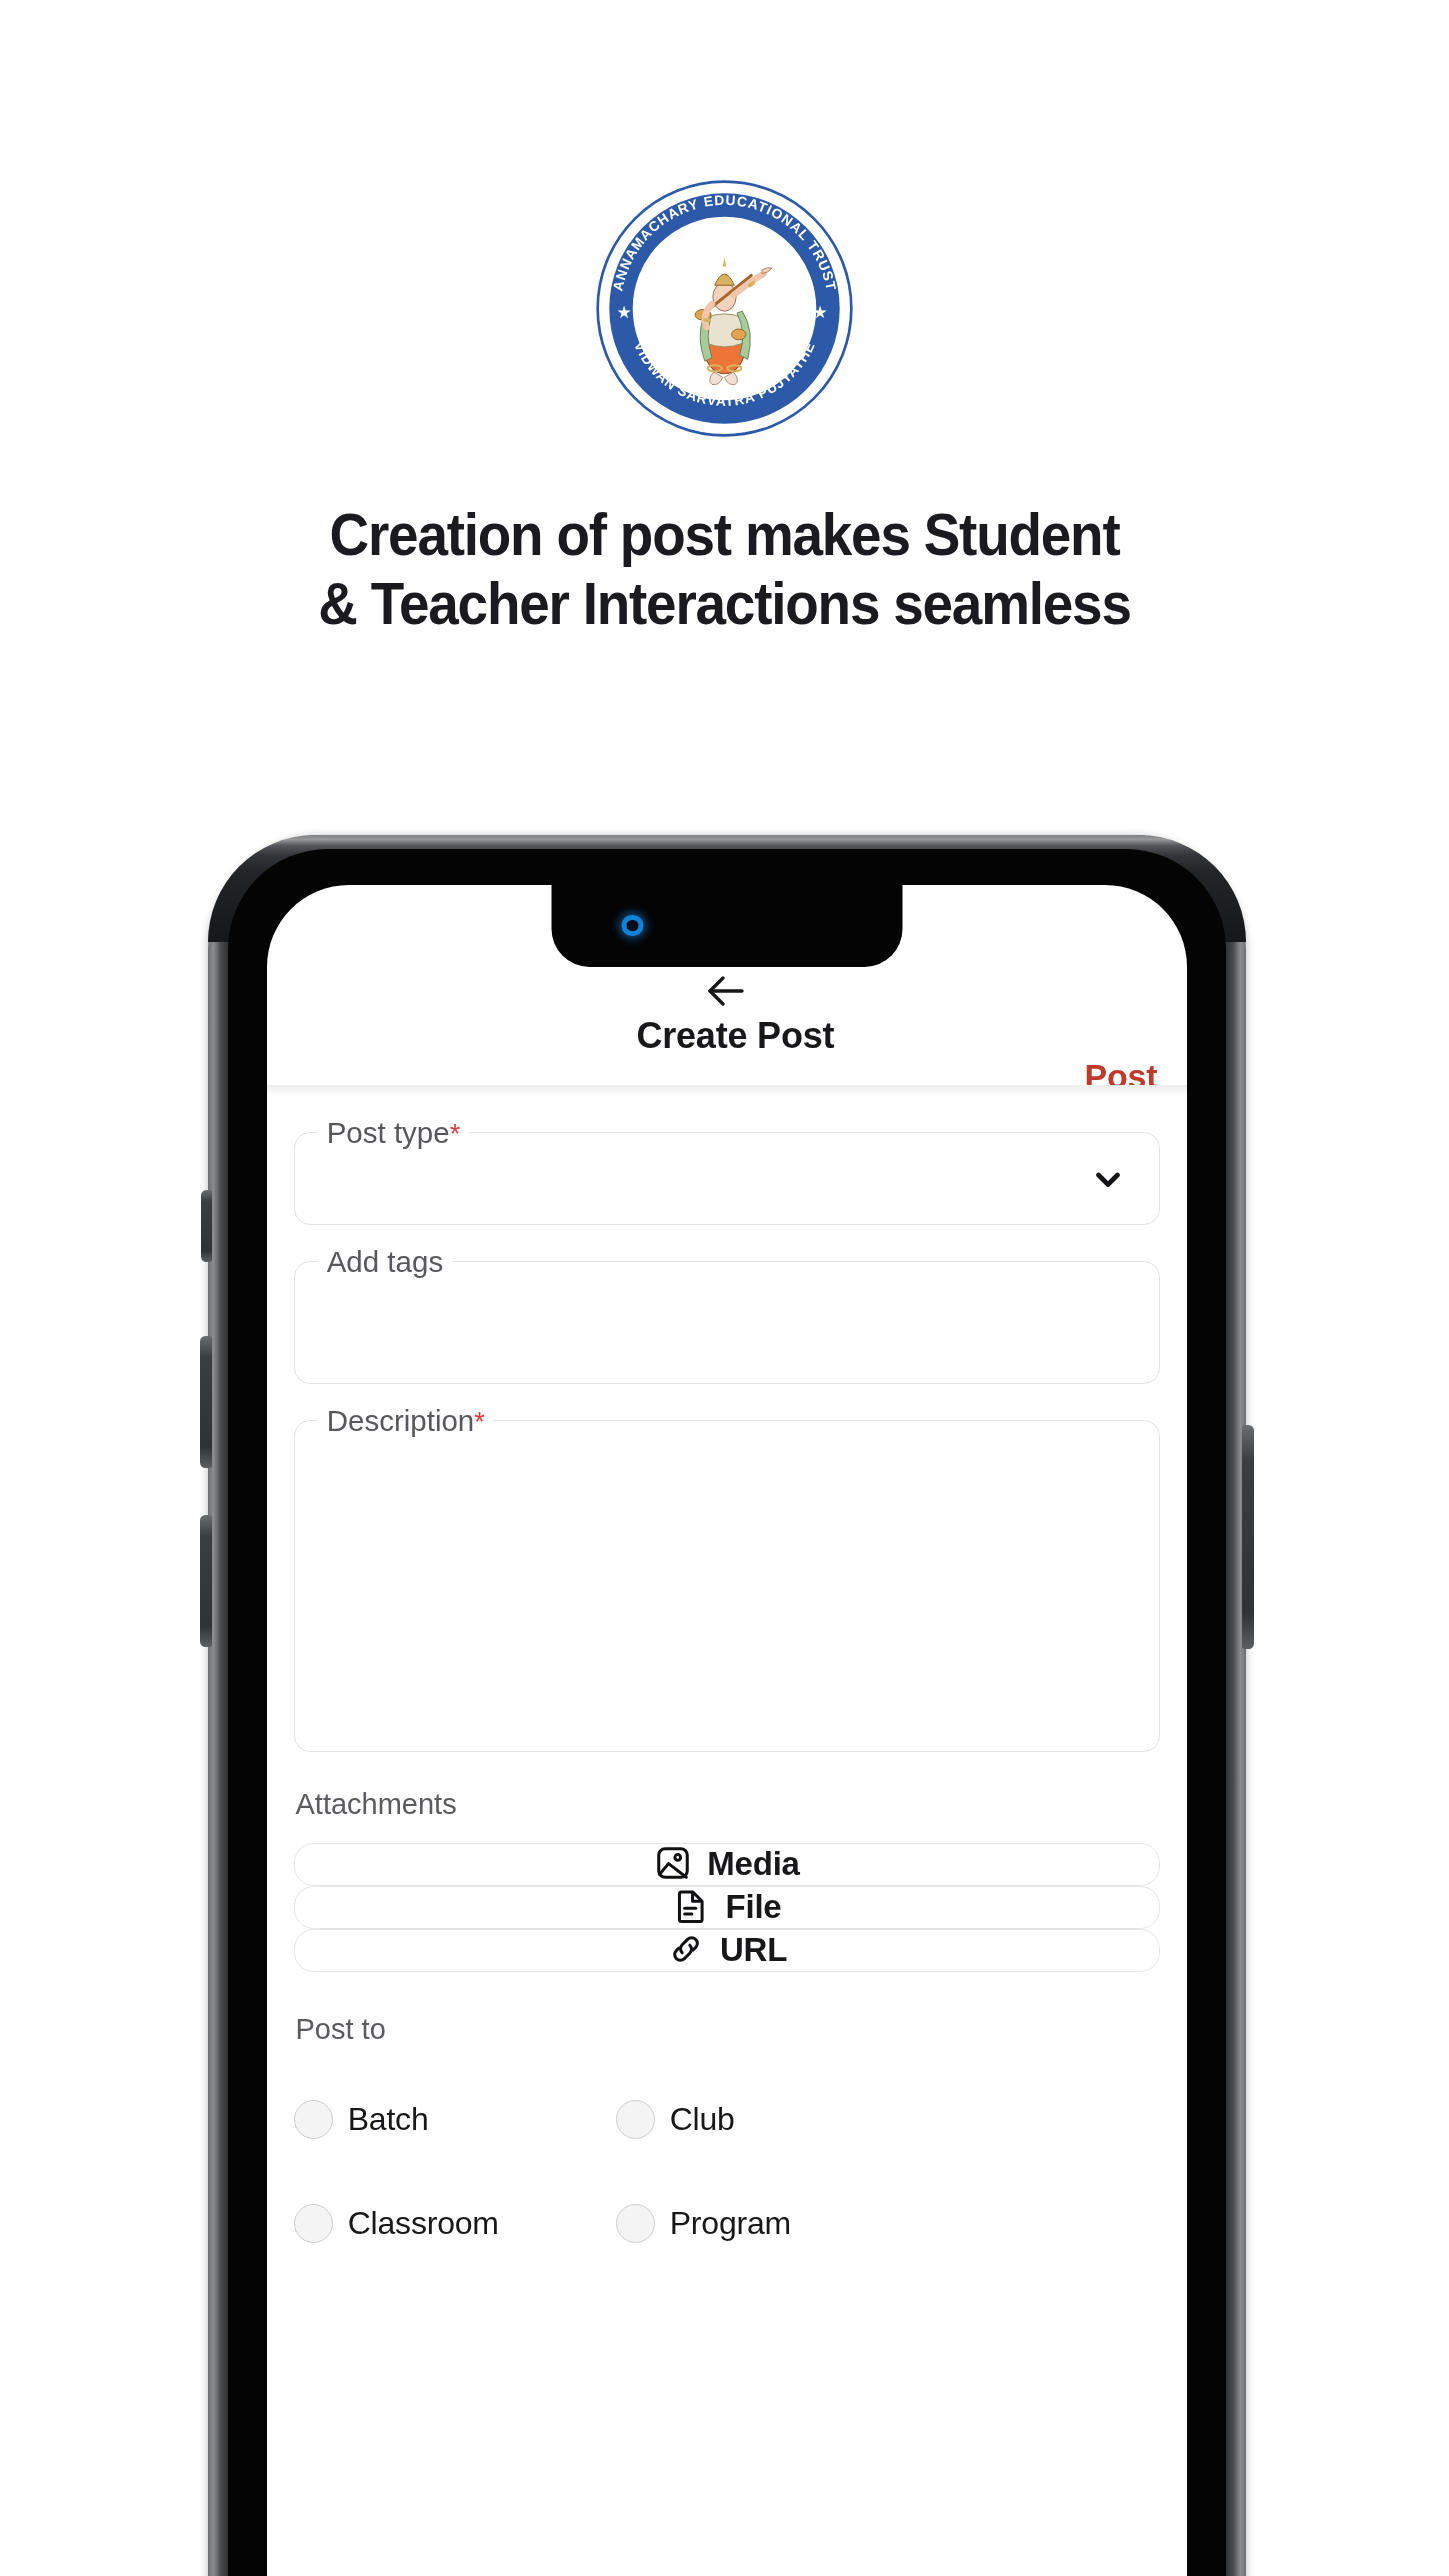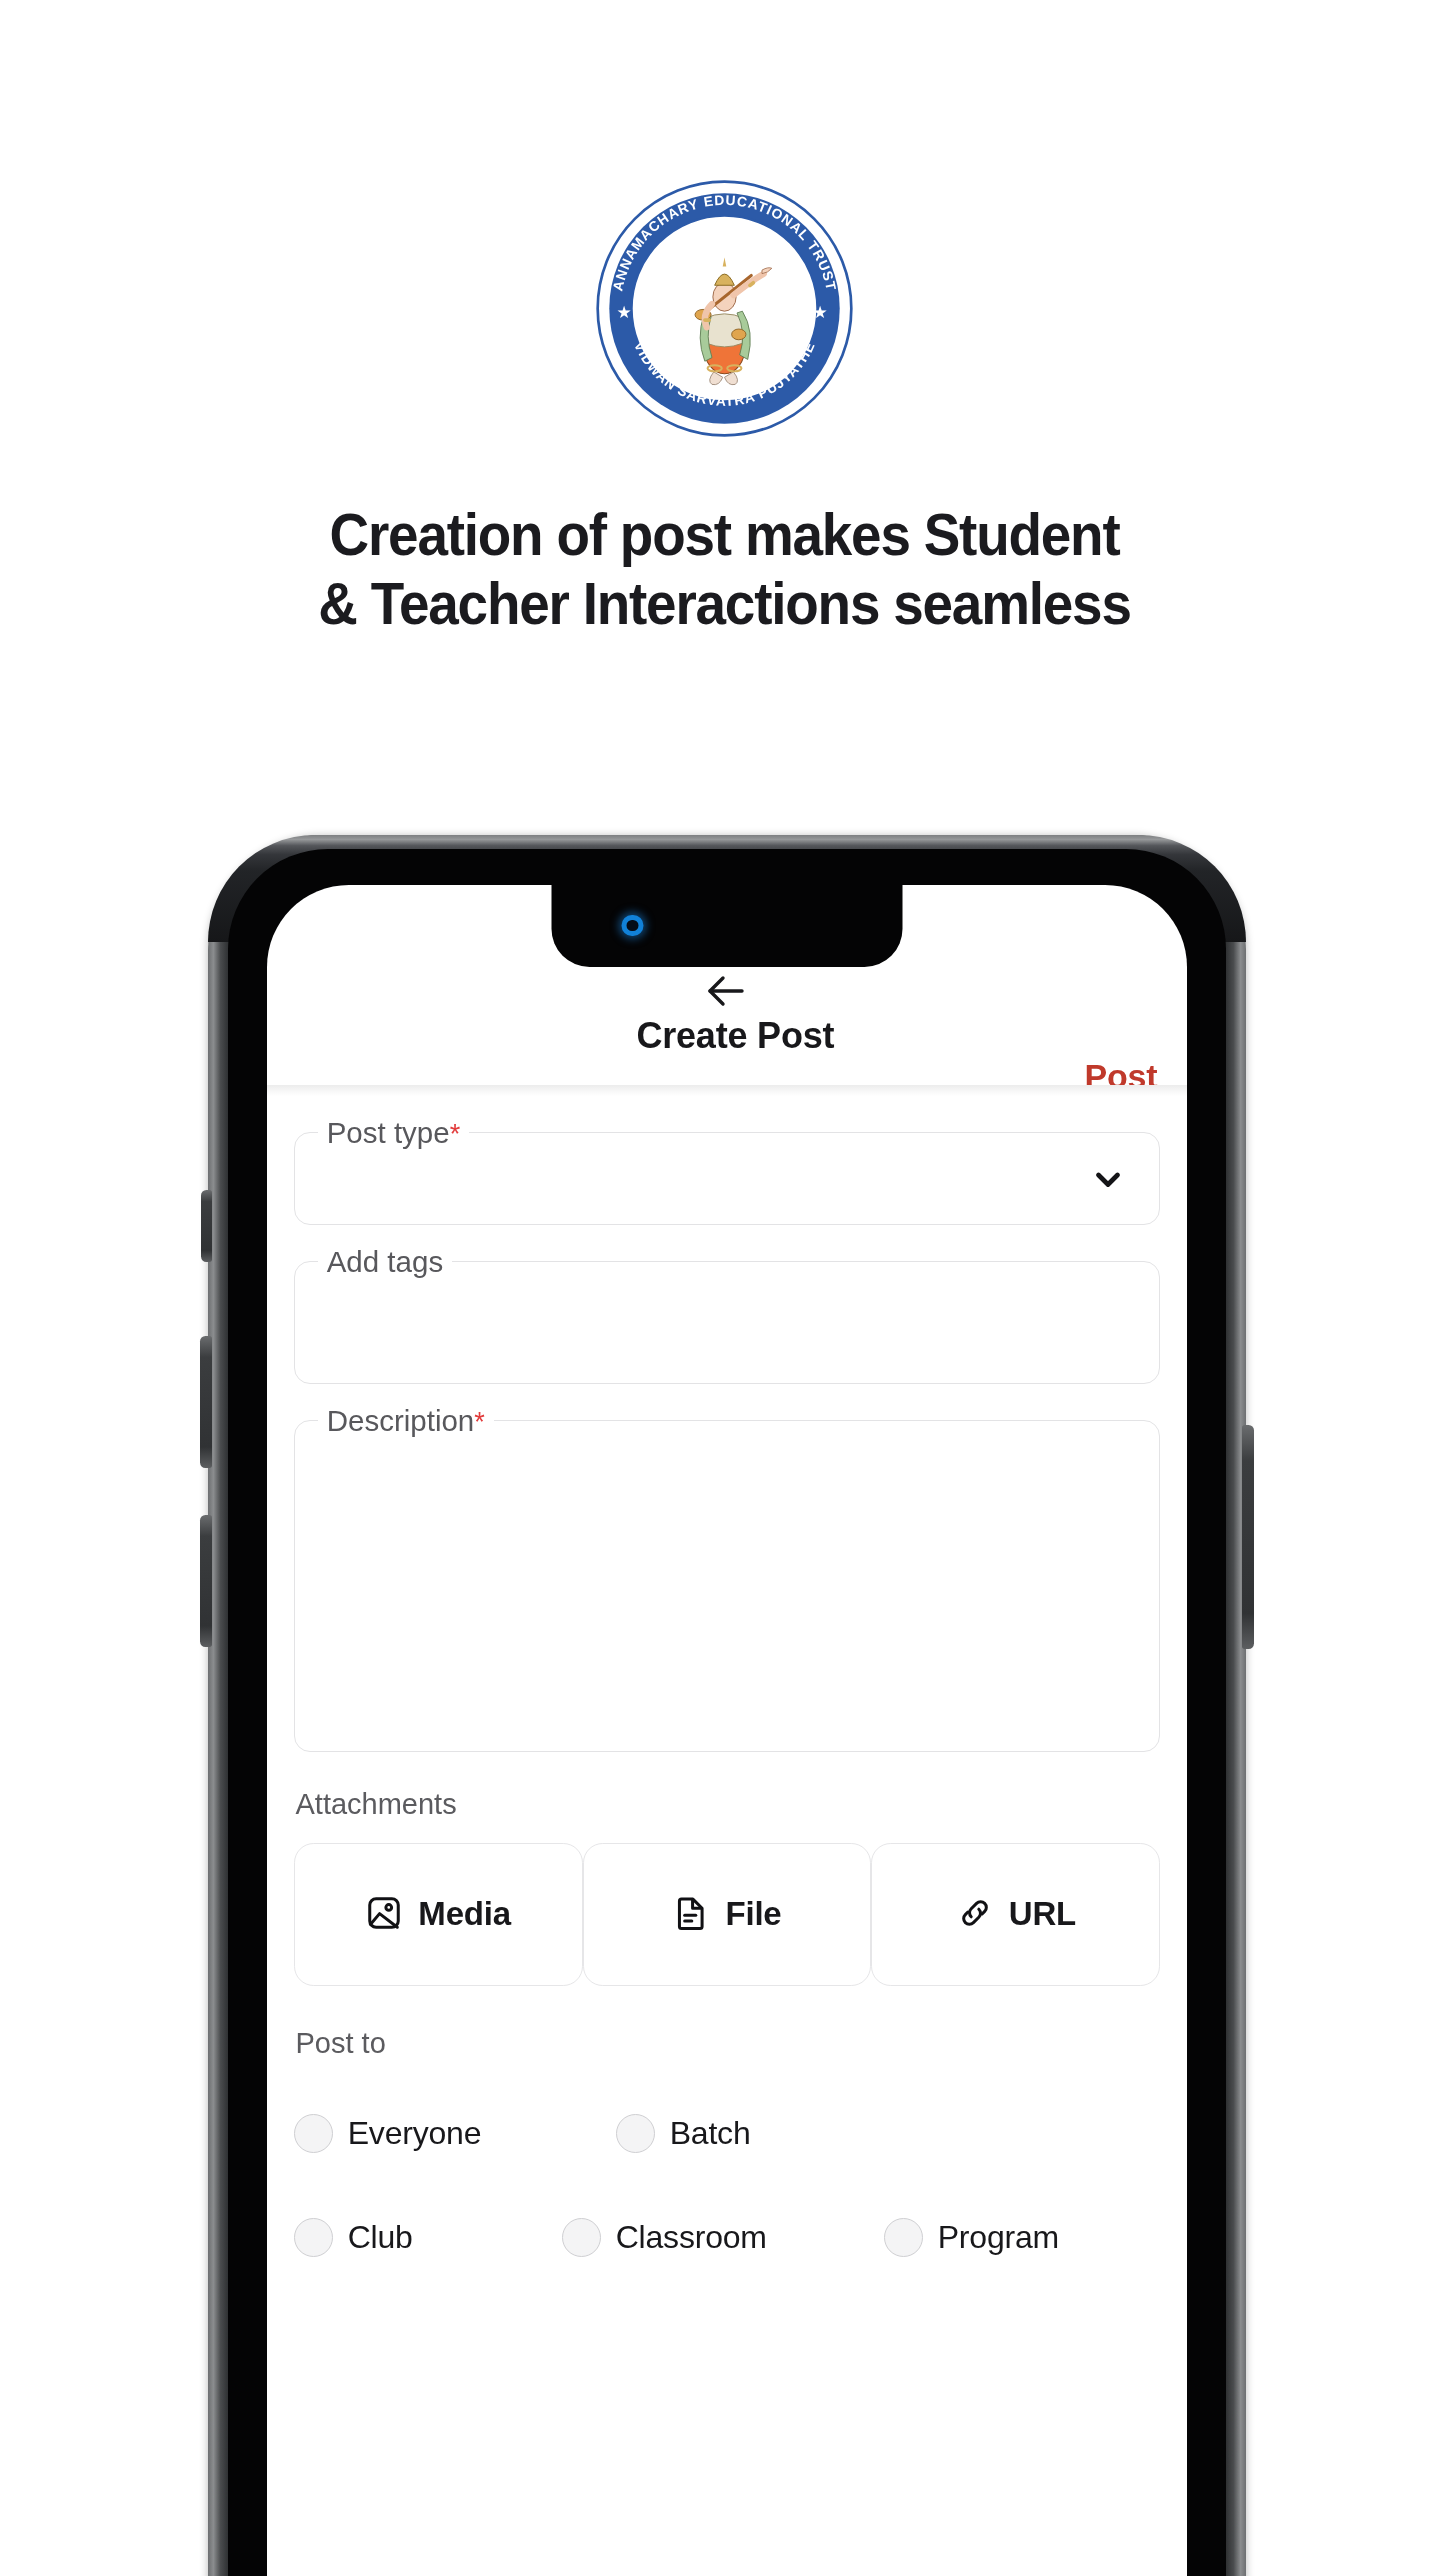--- a/index.html
+++ b/index.html
@@ -209,20 +209,21 @@
 
   
   .section-label {
     font-size: 29px;
     color: #5b5b5f;
     margin: 14.3px 0 21.5px 1.8px;
   }
   .attach-row {
     display: flex;
     margin-bottom: 41px;
+    flex-direction: column;
   }
   .attach-btn {
     flex: 1;
     height: 143px;
     border: 1.8px solid #e6e6e8;
     border-radius: 19.7px;
     background: #fff;
     display: flex;
     align-items: center;
     justify-content: center;
@@ -405,24 +406,20 @@
               </svg>
             </span>
             <span class="lbl">URL</span>
           </div>
         </div>
 
         <div class="section-label">Post to</div>
         <div class="radio-grid">
           <div class="radio-opt w-a">
             <span class="radio-dot"></span>
-            <span class="radio-lbl">Everyone</span>
-          </div>
-          <div class="radio-opt w-a">
-            <span class="radio-dot"></span>
             <span class="radio-lbl">Batch</span>
           </div>
           <div class="radio-opt w-b">
             <span class="radio-dot"></span>
             <span class="radio-lbl">Club</span>
           </div>
           <div class="radio-opt w-a">
             <span class="radio-dot"></span>
             <span class="radio-lbl">Classroom</span>
           </div>

